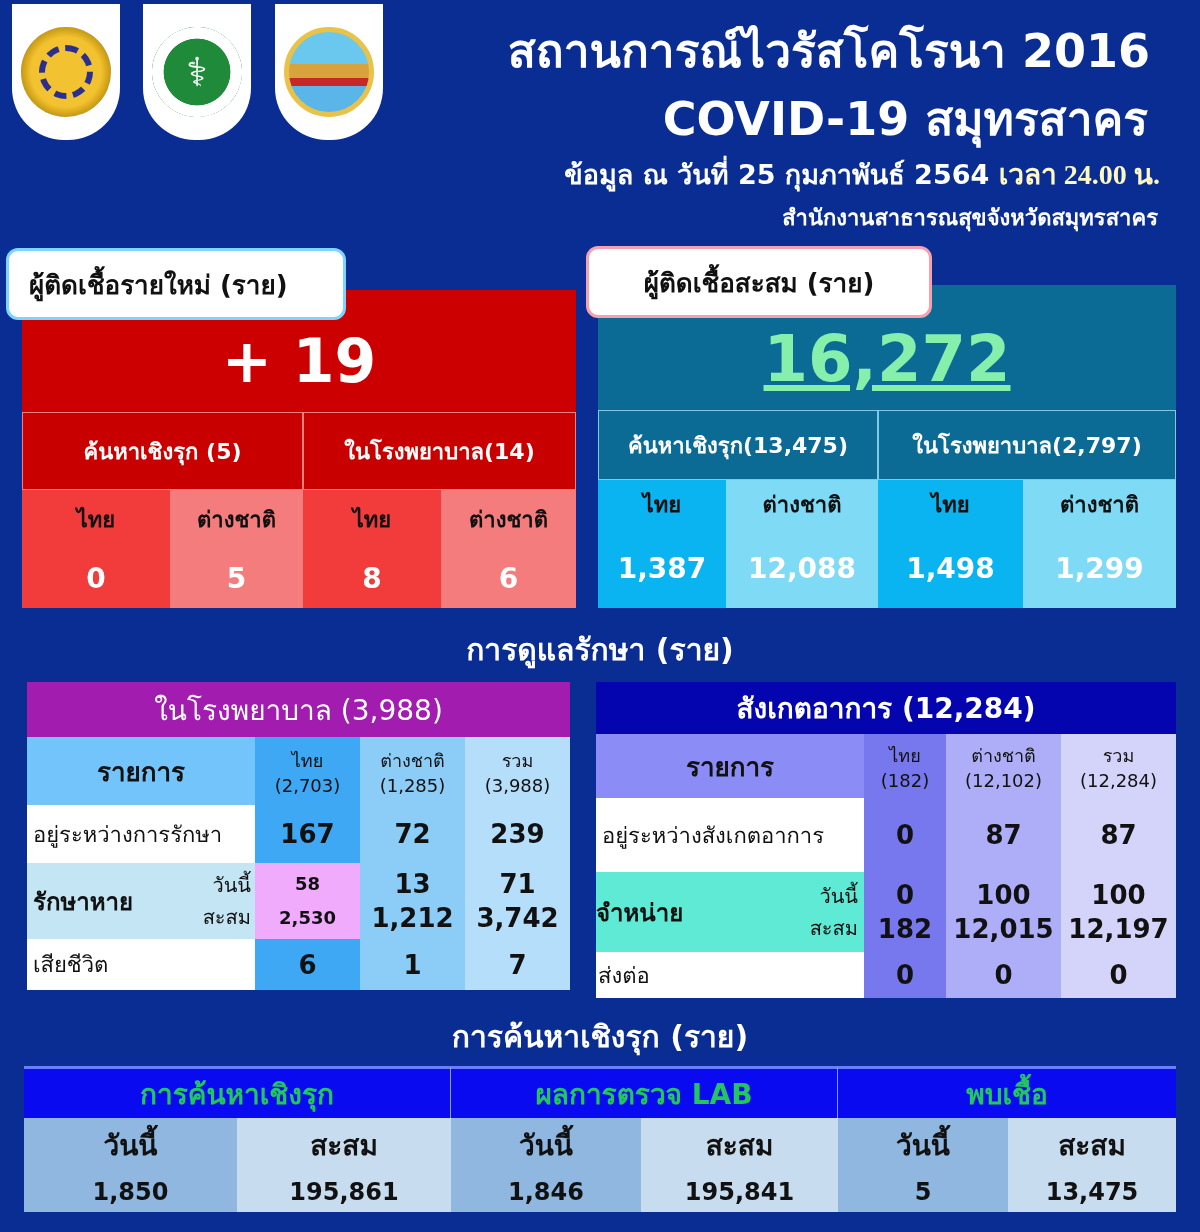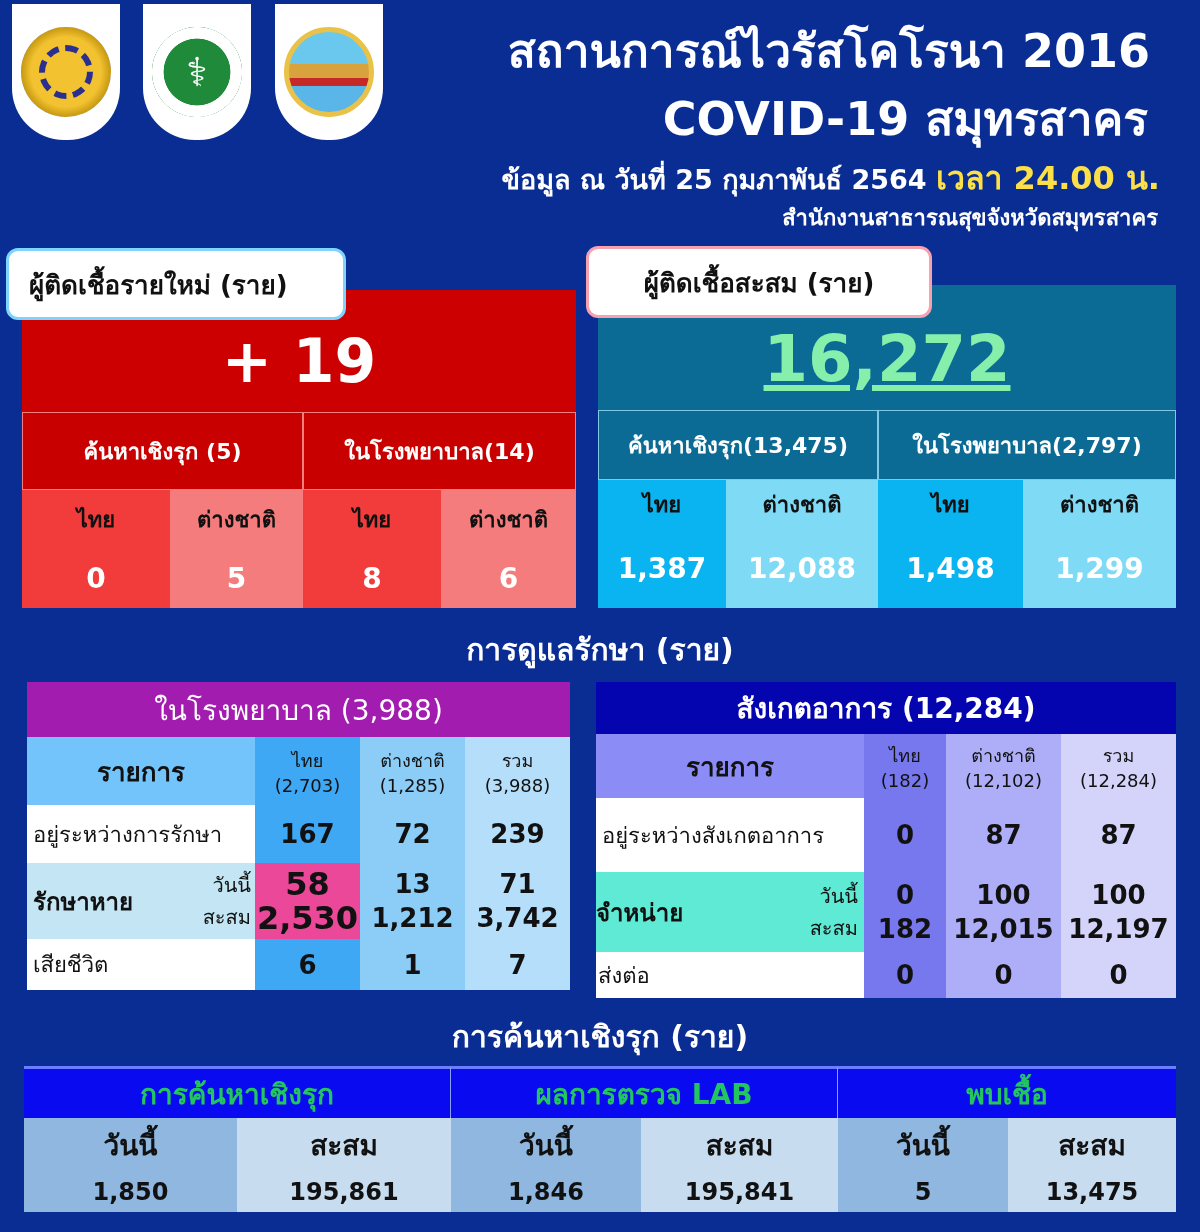--- a/index.html
+++ b/index.html
@@ -22,21 +22,21 @@
   .emblem.gold { background: radial-gradient(circle, #f2c230 55%, #c89a12 70%, #3a3ea0 72%, #e6b620 76%); }
   .emblem.gold::after { content:""; position:absolute; inset:18px; border-radius:50%; border:6px dashed #2b2f90; }
   .emblem.green { background: radial-gradient(circle, #1e8a3a 52%, #fff 53%, #fff 70%, #1e8a3a 71%, #fff 74%); }
   .emblem.green::after { content:"⚕"; position:absolute; inset:0; display:flex; align-items:center; justify-content:center; color:#fff; font-size:40px; }
   .emblem.ship { background: linear-gradient(#6ac8ee 0 40%, #d8a23c 40% 58%, #c62828 58% 68%, #5ab6e8 68%); border: 5px solid #e9c24a; }
 
   
   .title1 { right: 50px; top: 14px; color: #fff; font-size: 46px; font-weight: bold; }
   .title2 { right: 52px; top: 82px; color: #fff; font-size: 46px; font-weight: bold; }
   .dateline { right: 40px; top: 152px; color: #fff; font-size: 27px; font-weight: bold; }
-  .dateline .time { color: #fde047; font-size: 32px; }
+  .dateline .time { color: #fef9c3; font-size: 28px; font-family: Liberation Serif, serif; }
   .agency { right: 42px; top: 200px; color: #fff; font-size: 22px; font-weight: bold; }
 
   
   .tab-label {
     background: #fff; border-radius: 12px; color: #111;
     font-size: 26px; font-weight: bold; padding: 0 20px;
     display: flex; align-items: center; height: 72px;
   }
 
   
@@ -169,21 +169,21 @@
       <td style="background:#fff; text-align:left; padding-left:6px; font-size:22px; font-weight:normal;">อยู่ระหว่างการรักษา</td>
       <td style="background:#3fa8f4; font-size:26px;">167</td>
       <td style="background:#8ccdf8; font-size:26px;">72</td>
       <td style="background:#b5defa; font-size:26px;">239</td>
     </tr>
     <tr style="height:76px;">
       <td style="background:#c4e6f4; position:relative; text-align:left; padding-left:6px; font-size:24px;">
         <span>รักษาหาย</span>
         <span style="position:absolute; right:4px; top:6px; font-size:20px; font-weight:normal; text-align:right; line-height:32px;"><span>วันนี้</span><br><span>สะสม</span></span>
       </td>
-      <td style="background:#ec4899; font-size:32px; line-height:34px;margin-top:14px;">
+      <td style="background:#f0abfc; font-size:18px; line-height:34px;margin-top:14px;">
             <div>58</div>
             <div>2,530</div>
           </td>
       <td style="background:#8ccdf8; font-size:26px; line-height:34px;">
             <div>13</div>
             <div>1,212</div>
           </td>
       <td style="background:#b5defa; font-size:26px; line-height:34px;">
             <div>71</div>
             <div>3,742</div>

